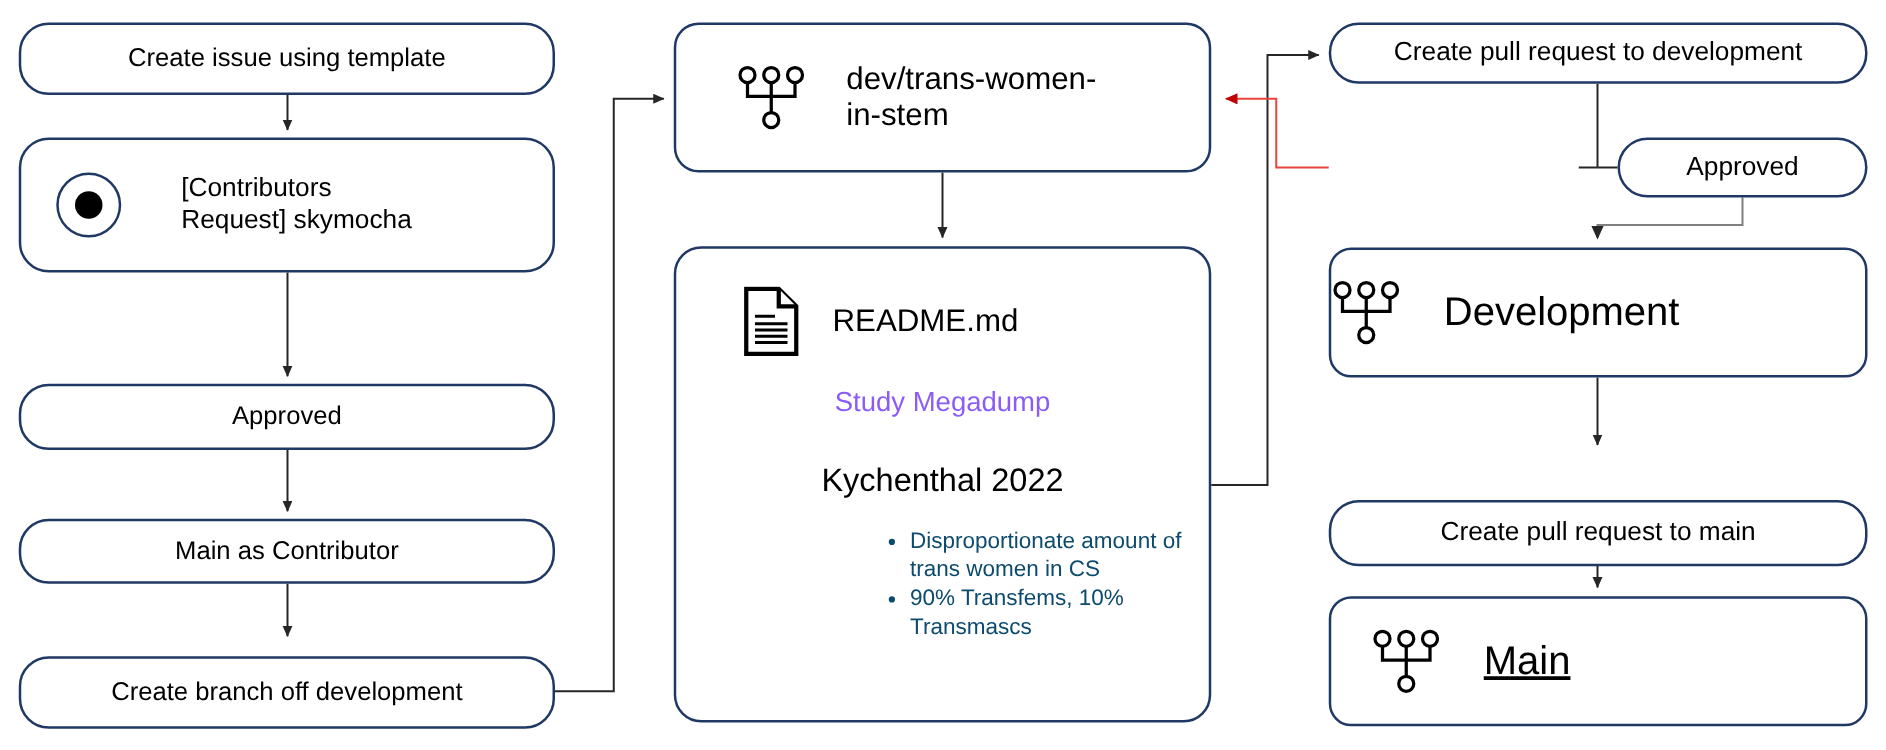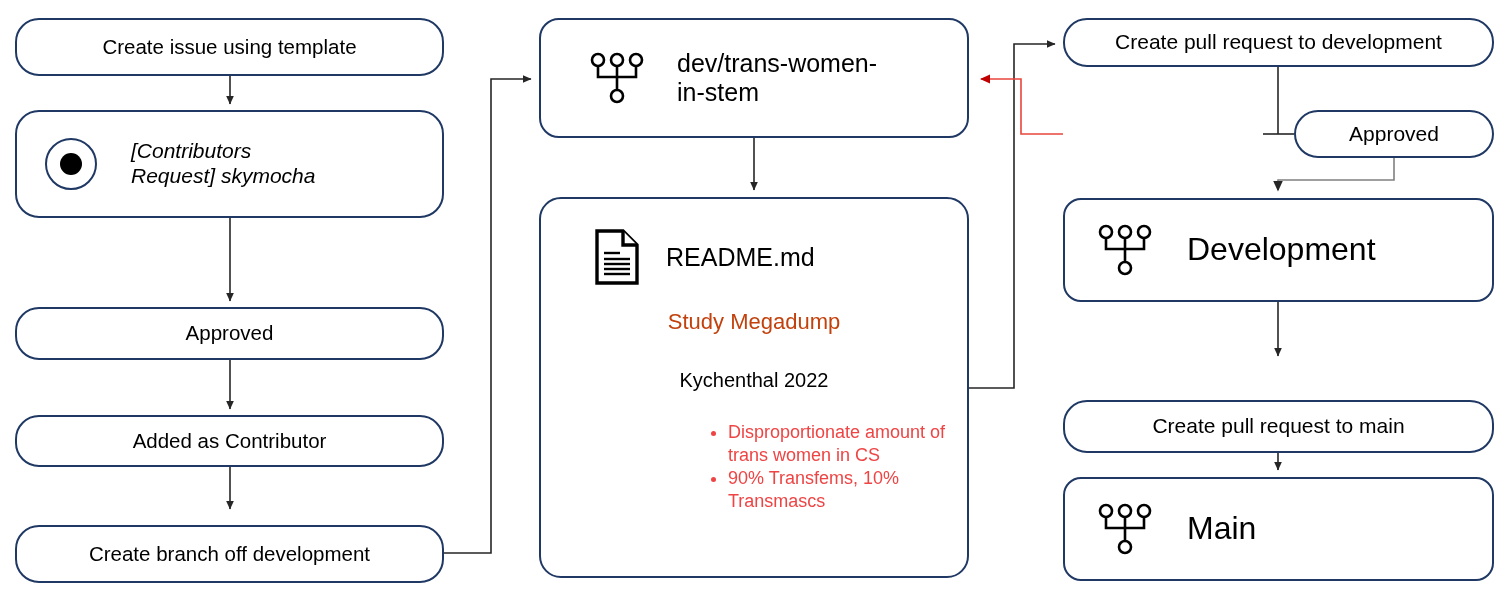--- a/index.html
+++ b/index.html
@@ -32,24 +32,24 @@
   .branch-ico{flex:0 0 auto;width:56px;height:56px;}
 
   
   .doc-ico{flex:0 0 auto;width:46px;height:56px;}
 
   
   .readme{position:absolute;left:539px;top:197px;width:430px;height:381px;
           box-sizing:border-box;border:2.5px solid #1f3864;border-radius:22px;background:#fff;}
   .readme-head{position:absolute;left:53px;top:30px;display:flex;align-items:center;gap:26px;}
   .readme-title{font-size:25px;color:#000;}
-  .readme-sub{position:absolute;left:0;right:0;top:110px;text-align:center;font-size:22px;color:#c2410c;}
-  .readme-cite{position:absolute;left:0;right:0;top:170px;text-align:center;font-size:20px;color:#000;}
+  .readme-sub{position:absolute;left:0;right:0;top:110px;text-align:center;font-size:22px;color:#8b5cf6;}
+  .readme-cite{position:absolute;left:0;right:0;top:170px;text-align:center;font-size:26px;color:#000;}
   .readme-list{position:absolute;left:167px;top:222px;width:240px;margin:0;padding:0 0 0 20px;
-               font-size:18px;line-height:1.26;color:#ef4444;}
+               font-size:18px;line-height:1.26;color:#0c4a6e;}
   .readme-list li{margin:0 0 1px 0;}
 </style>
 </head>
 <body>
 
 <div id="canvas">
 
   <svg class="layer" viewBox="0 0 1509 600">
     <defs>
       <marker id="ah-dark" markerWidth="10" markerHeight="10" refX="8.4" refY="4" orient="auto" markerUnits="userSpaceOnUse">
@@ -87,32 +87,32 @@
 
     <g fill="none">
       <path d="M1063,134 L1021,134 L1021,79 L981,79" stroke="#e8453c" stroke-width="1.6" marker-end="url(#ah-red)"></path>
     </g>
   </svg>
 
   <div class="node left-wide" style="top:18px;height:58px;">
     <span class="label lbl-20">Create issue using template</span>
   </div>
 
-  <div class="node left-wide icon-node" style="top:110px;height:108px;padding-left:28px;gap:34px;font-style:italic;">
+  <div class="node left-wide icon-node" style="top:110px;height:108px;padding-left:28px;gap:48px;">
     <span class="ring"></span>
     <span class="label lbl-21" style="text-align:left;">[Contributors
 Request] skymocha</span>
   </div>
 
   <div class="node left-wide" style="top:307px;height:53px;">
     <span class="label lbl-20">Approved</span>
   </div>
 
   <div class="node left-wide" style="top:415px;height:52px;">
-    <span class="label lbl-20">Added as Contributor</span>
+    <span class="label lbl-20">Main as Contributor</span>
   </div>
 
   <div class="node left-wide" style="top:525px;height:58px;">
     <span class="label lbl-20">Create branch off development</span>
   </div>
 
   <div class="node icon-node" style="left:539px;top:18px;width:430px;height:120px;border-radius:20px;padding-left:48px;gap:32px;">
     <svg class="branch-ico" viewBox="0 0 56 56">
       <g fill="none" stroke="#000" stroke-width="2.6">
         <circle cx="9" cy="10" r="6"></circle>
@@ -152,21 +152,21 @@
 
   <div class="node" style="left:1063px;top:18px;width:431px;height:49px;">
     <span class="label lbl-19">Create pull request to development</span>
   </div>
 
 
   <div class="node" style="left:1294px;top:110px;width:200px;height:48px;">
     <span class="label lbl-19">Approved</span>
   </div>
 
-  <div class="node icon-node" style="left:1063px;top:198px;width:431px;height:104px;border-radius:18px;padding-left:32px;gap:34px;">
+  <div class="node icon-node" style="left:1063px;top:198px;width:431px;height:104px;border-radius:18px;gap:34px;">
     <svg class="branch-ico" viewBox="0 0 56 56">
       <g fill="none" stroke="#000" stroke-width="2.6">
         <circle cx="9" cy="10" r="6"></circle>
         <circle cx="28" cy="10" r="6"></circle>
         <circle cx="47" cy="10" r="6"></circle>
         <path d="M9,16 L9,27 L47,27 L47,16"></path>
         <path d="M28,16 L28,40"></path>
         <circle cx="28" cy="46" r="6"></circle>
       </g>
     </svg>
@@ -181,16 +181,16 @@
     <svg class="branch-ico" viewBox="0 0 56 56">
       <g fill="none" stroke="#000" stroke-width="2.6">
         <circle cx="9" cy="10" r="6"></circle>
         <circle cx="28" cy="10" r="6"></circle>
         <circle cx="47" cy="10" r="6"></circle>
         <path d="M9,16 L9,27 L47,27 L47,16"></path>
         <path d="M28,16 L28,40"></path>
         <circle cx="28" cy="46" r="6"></circle>
       </g>
     </svg>
-    <span class="label lbl-32" style="text-align:right;">Main</span>
+    <span class="label lbl-32" style="text-align:right;text-decoration:underline;">Main</span>
   </div>
 
 </div>
 
 </body></html>

